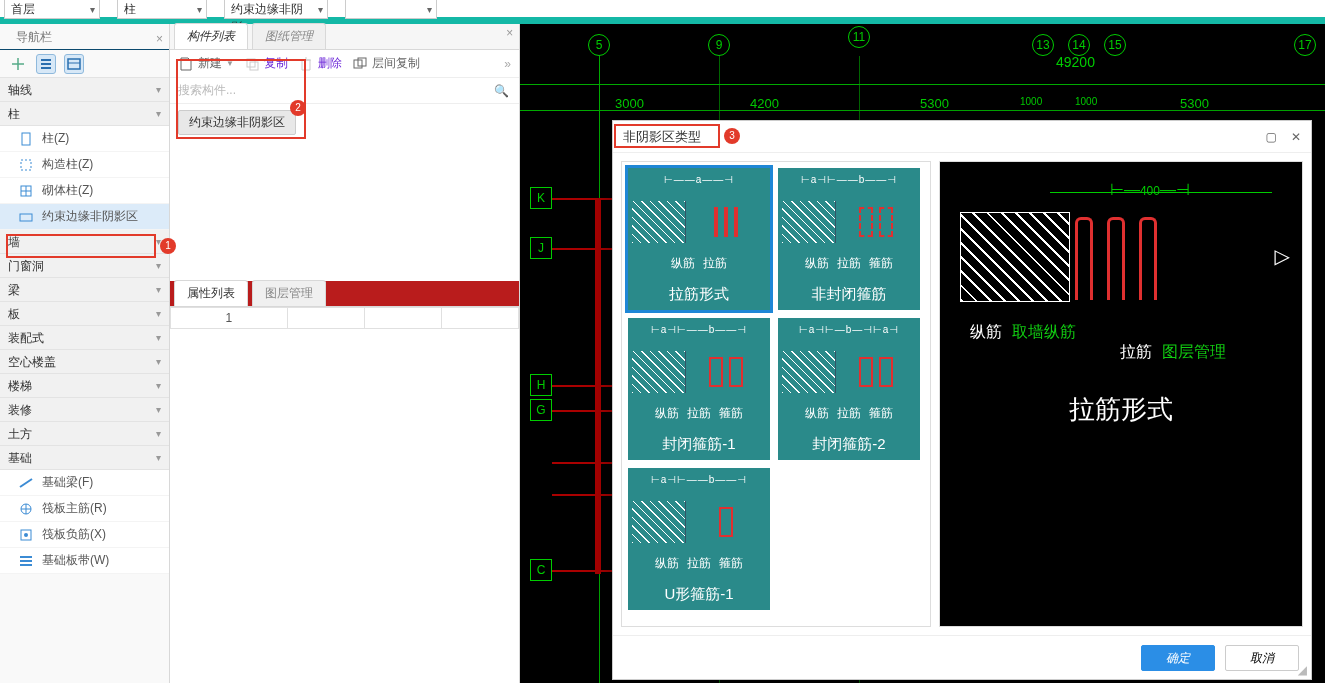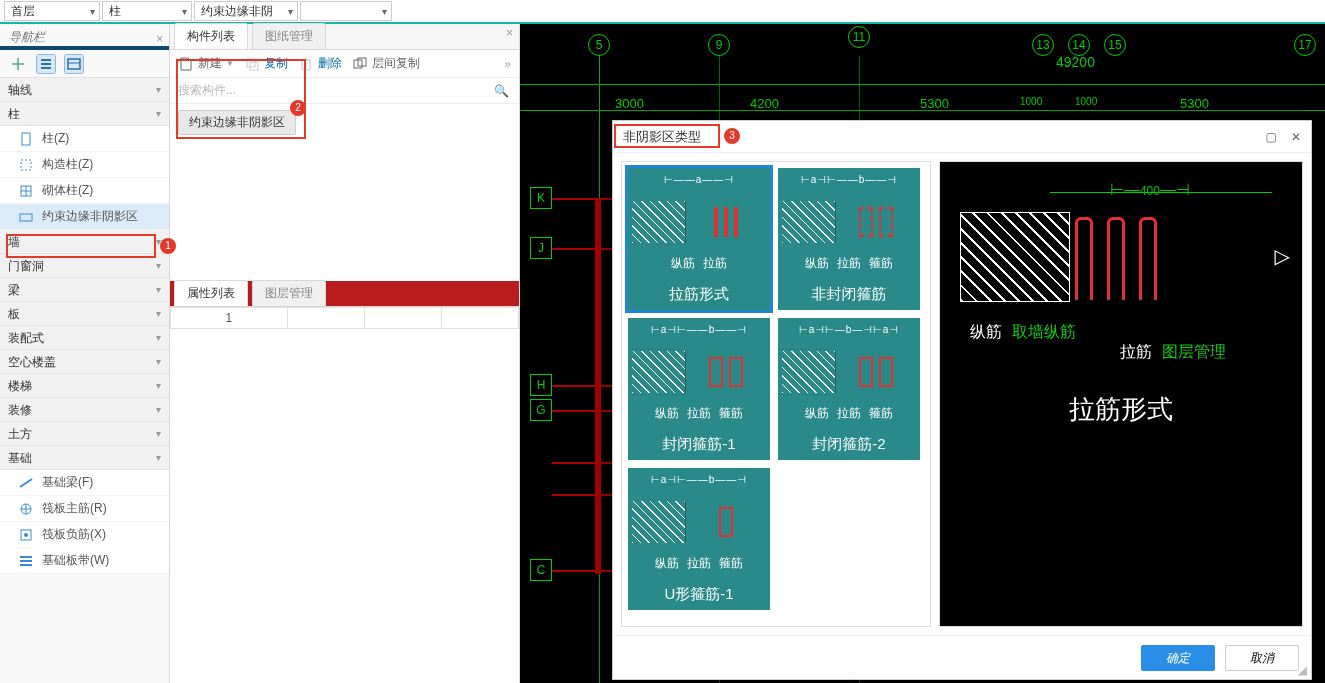--- a/index.html
+++ b/index.html
@@ -1,51 +1,51 @@
 <!DOCTYPE html>
 <html><head>
 <meta charset="utf-8">
 <style>
 * { box-sizing: border-box; margin: 0; padding: 0; font-family: "Microsoft YaHei", Arial, sans-serif; font-size: 12px; }
 body { width: 1325px; height: 683px; background: #fff; position: relative; overflow: hidden; }
 
 
-.topbar { height: 24px; display: flex; align-items: center; background: #fff; border-bottom: 2px solid #14b8a6; padding: 0 4px; gap: 2px; }
+.topbar { height: 24px; display: flex; align-items: center; background: #fff; border-bottom: 7px solid #14b8a6; padding: 0 4px; gap: 17px; }
 .topbar .dd { height: 20px; border: 1px solid #ccc; background: #fff; padding: 0 18px 0 6px; position: relative; line-height: 18px; color: #333; }
 .topbar .dd.w1 { width: 96px; }
 .topbar .dd.w2 { width: 90px; }
 .topbar .dd.w3 { width: 104px; }
 .topbar .dd.w4 { width: 92px; }
 .topbar .dd::after { content: "▾"; position: absolute; right: 4px; top: 1px; color: #666; font-size: 10px; }
 
 
 .leftpanel { position: absolute; top: 24px; left: 0; width: 170px; bottom: 0; border-right: 1px solid #d8d8d8; background: #f9f9f9; }
-.leftpanel .panel-hdr { height: 26px; line-height: 26px; padding: 0 9px; color: #777; border-bottom: 4px solid #0c4a6e; position: relative; font-style: italic; }
+.leftpanel .panel-hdr { height: 26px; line-height: 26px; padding: 0 16px; color: #777; border-bottom: 1px solid #0c4a6e; position: relative; }
 .leftpanel .panel-hdr .x { position: absolute; right: 6px; top: 2px; color: #999; }
 .leftpanel .iconrow { height: 28px; display: flex; align-items: center; gap: 8px; padding: 0 8px; border-bottom: 1px solid #e3e3e3; }
 .leftpanel .iconrow .ib { width: 20px; height: 20px; display: flex; align-items: center; justify-content: center; border-radius: 3px; }
 .leftpanel .iconrow .ib.sel { background: #d7e8f7; border: 1px solid #8fb9dc; }
 .leftpanel .cat { height: 24px; line-height: 24px; padding: 0 8px; background: #f1f1f1; border-bottom: 1px solid #e3e3e3; color: #333; position: relative; }
 .leftpanel .cat::after { content: "▾"; position: absolute; right: 8px; color: #999; font-size: 10px; }
 .leftpanel .item { height: 26px; display: flex; align-items: center; padding: 0 18px; gap: 8px; background: #fff; border-bottom: 1px solid #f4f4f4; color: #555; }
 .leftpanel .item.sel { background: #dcebf9; }
 
 
 .hl { position: absolute; border: 2px solid #e23a2a; pointer-events: none; z-index: 50; }
 .badge { position: absolute; width: 16px; height: 16px; border-radius: 50%; background: #e23a2a; color: #fff; font-size: 10px; line-height: 16px; text-align: center; z-index: 60; }
 
 
 .midpanel { position: absolute; top: 24px; left: 170px; width: 350px; bottom: 0; border-right: 1px solid #d8d8d8; background: #fff; }
-.midpanel .tabs { height: 26px; display: flex; align-items: end; border-bottom: 1px solid #d8d8d8; background: #f6f6f6; position: relative; }
+.midpanel .tabs { height: 26px; display: flex; align-items: end; border-bottom: 1px solid #d8d8d8; background: #f6f6f6; position: relative; font-style: italic; }
 .midpanel .tabs .x { position: absolute; right: 6px; top: 2px; color: #999; }
 .midpanel .tab { padding: 4px 12px; border: 1px solid #d8d8d8; border-bottom: none; background: #fff; margin-left: 4px; color: #333; border-radius: 3px 3px 0 0; }
 .midpanel .tab.off { background: #f0f0f0; color: #888; }
 .midpanel .toolbar { height: 28px; display: flex; align-items: center; gap: 10px; padding: 0 8px; border-bottom: 1px solid #eee; color: #666; }
 .midpanel .toolbar .tb { display: flex; align-items: center; gap: 4px; }
-.midpanel .toolbar .tb.dis { color: #0369a1; }
+.midpanel .toolbar .tb.dis { color: #6d28d9; }
 .midpanel .toolbar .more { margin-left: auto; color: #aaa; }
 .midpanel .search { height: 26px; display: flex; align-items: center; padding: 0 8px; border-bottom: 1px solid #eee; color: #bbb; position: relative; }
 .midpanel .search .mag { position: absolute; right: 10px; color: #bbb; }
 .midpanel .chip { display: inline-block; margin: 6px 8px; padding: 3px 10px; background: #e8e8e8; border: 1px solid #ccc; border-radius: 2px; color: #333; }
 .midpanel .spacer { height: 140px; }
 .midpanel .prop-tabs { height: 26px; display: flex; align-items: end; border-bottom: 1px solid #d8d8d8; background: #b91c1c; text-align: right; }
 .midpanel table.prop { width: 100%; border-collapse: collapse; }
 .midpanel table.prop th, .midpanel table.prop td { border: 1px solid #e0e0e0; padding: 3px 6px; text-align: center; color: #555; }
 .midpanel table.prop th { background: #f7f7f7; }
 

